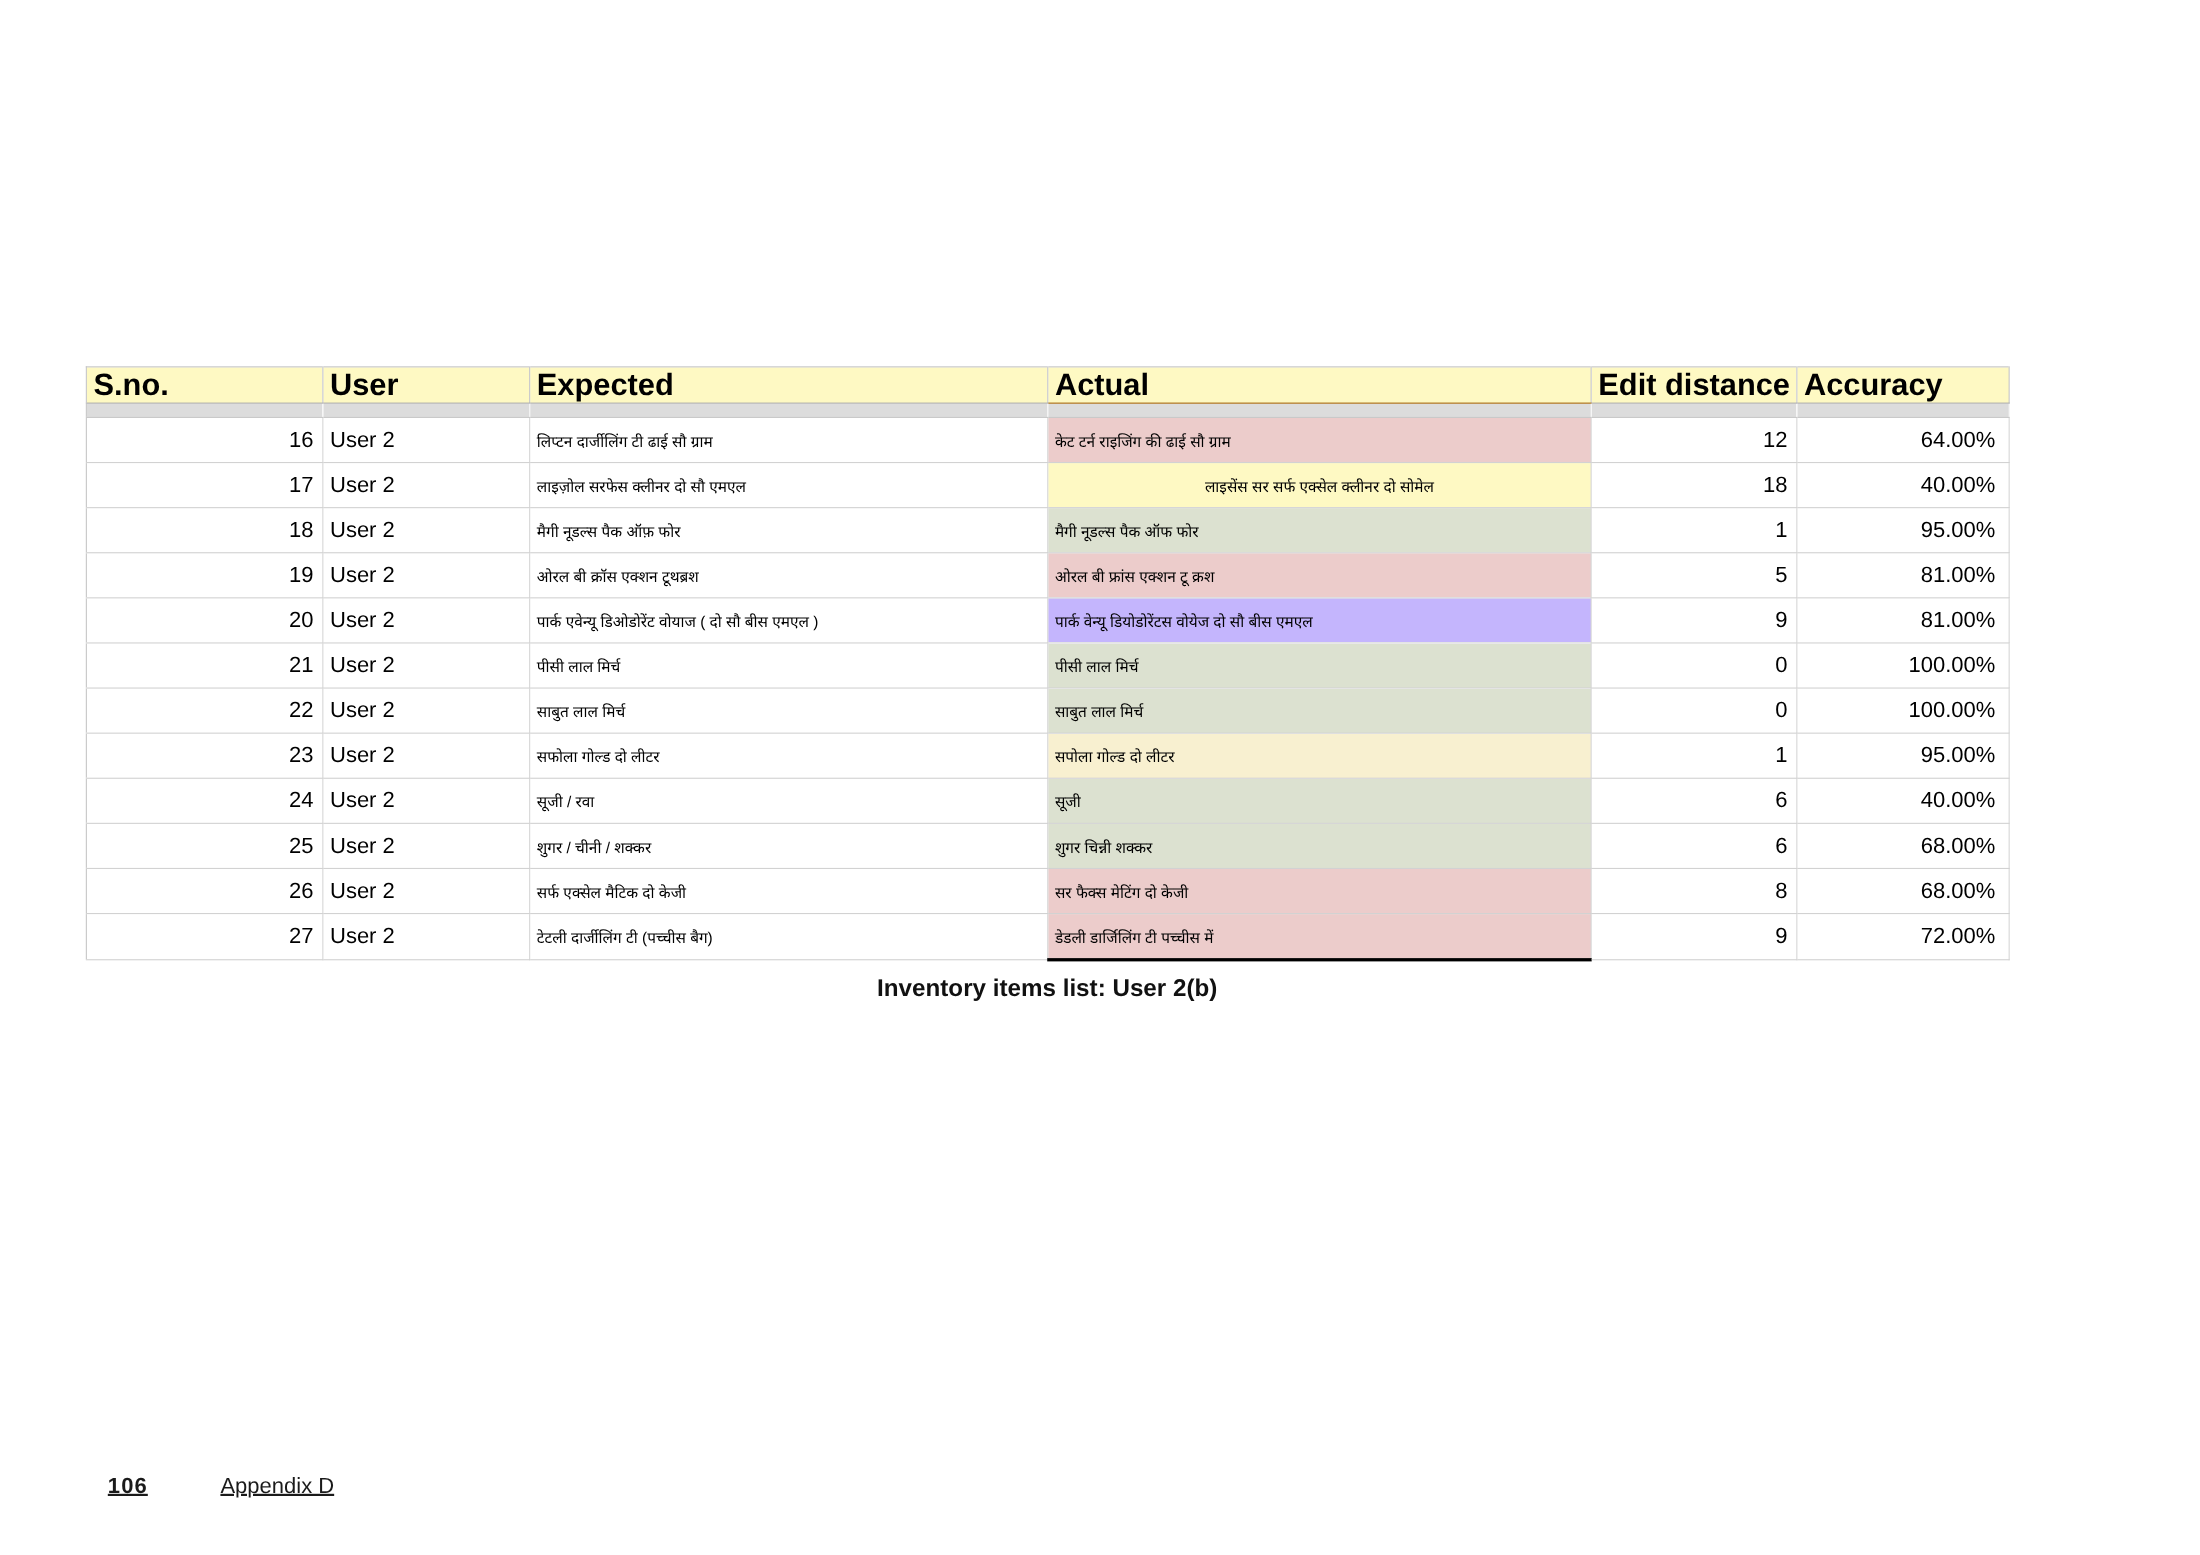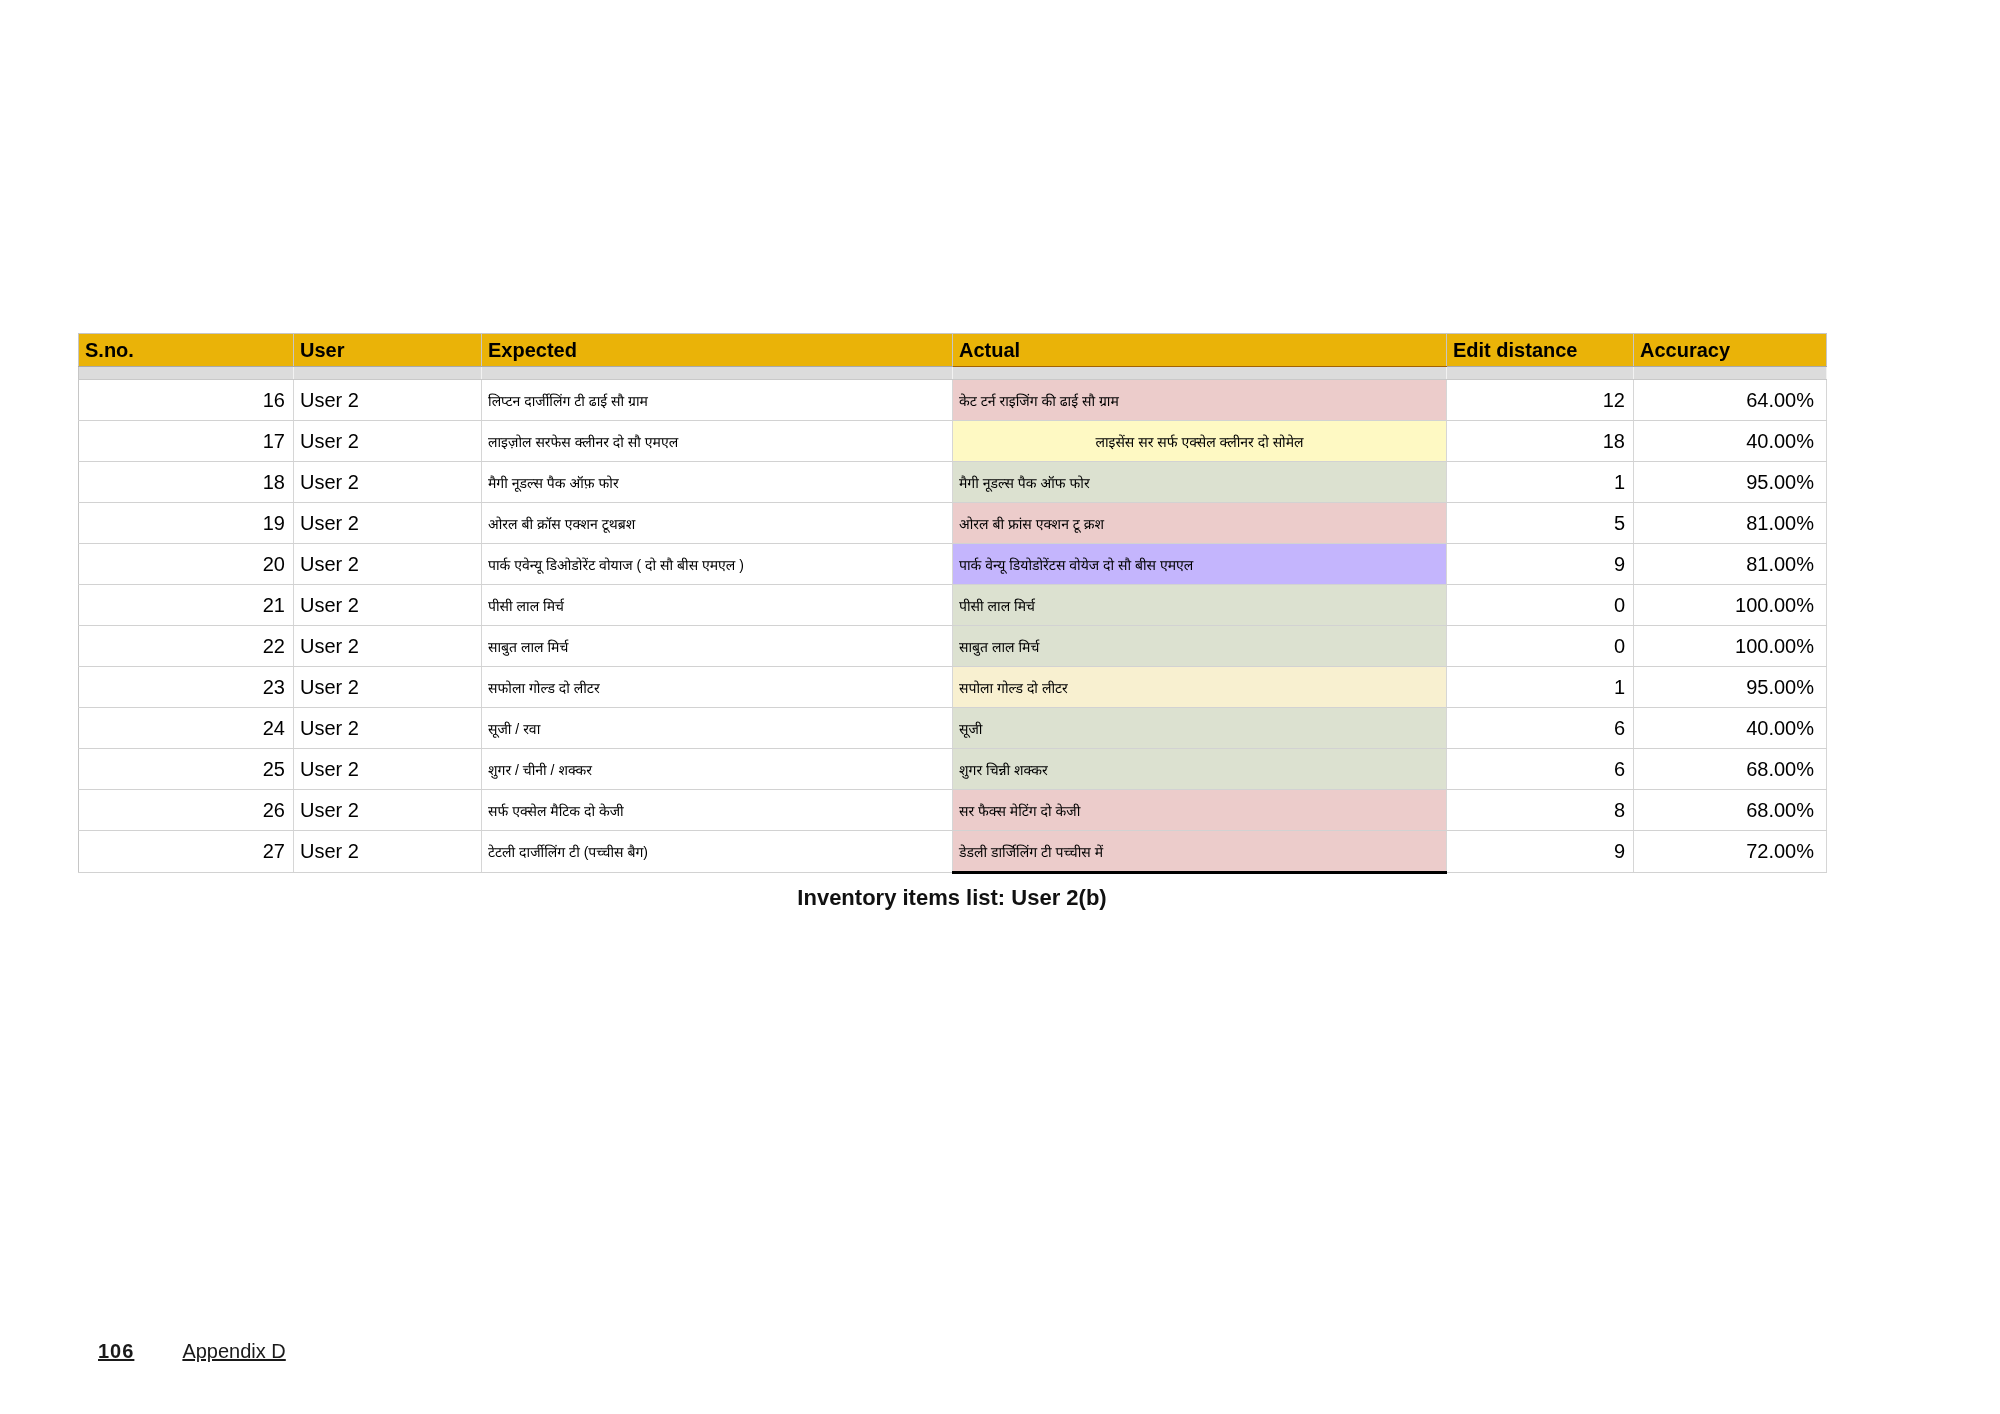--- a/index.html
+++ b/index.html
@@ -5,42 +5,42 @@
   html,body{margin:0;padding:0;background:#ffffff;}
   body{font-family:"Liberation Sans","DejaVu Sans",sans-serif;color:#000;}
   .page{position:relative;width:2000px;height:1414px;background:#ffffff;overflow:hidden;}
 
   .table-wrap{position:absolute;left:78px;top:333px;width:1748px;}
   table.inv{border-collapse:collapse;table-layout:fixed;width:1748px;
             border:1px solid #c6c6c6;}
   col.c-sno{width:215px;} col.c-user{width:188px;} col.c-exp{width:471px;}
   col.c-act{width:494px;} col.c-ed{width:187px;} col.c-acc{width:193px;}
 
-  th{background:#eab308;font-weight:bold;font-size:20px;text-align:left;
+  th{background:#fef9c3;font-weight:bold;font-size:28px;text-align:left;
      height:32px;padding:0 6px;border-right:1px solid #c6c6c6;
      border-bottom:1px solid #a9a9a9;white-space:nowrap;overflow:hidden;margin-top:48px;}
   th.actual-h{border-bottom:1px solid #a16207;}
 
   td{font-size:20px;height:40px;padding:0 6px;background:#fff;
      border-right:1px solid #d6d6d6;border-bottom:1px solid #d2d2d2;
      white-space:nowrap;overflow:hidden;vertical-align:middle;}
   td.hindi{font-size:14px;}
   td.num{text-align:right;padding-right:8px;}
   td.acc{text-align:right;padding-right:12px;}
   tr.spacer td{height:12px;background:#dcdcdc;border-right:1px solid #f2f2f2;
      border-bottom:1px solid #c9c9c9;padding:0;}
   td.actual-last{border-bottom:3px solid #000;}
 
   .caption{position:absolute;left:78px;top:885px;width:1748px;text-align:center;
      font-weight:bold;font-size:22px;color:#111;}
 
   .footer{position:absolute;left:98px;top:1340px;font-size:20px;color:#1a1a1a;
      display:flex;align-items:baseline;text-decoration:underline;}
   .footer .pg{font-weight:bold;letter-spacing:1px;}
-  .footer .lbl{margin-left:48px;}
+  .footer .lbl{margin-left:66px;}
 </style>
 </head>
 <body>
 
 <div class="page">
 
   <div class="table-wrap">
     <table class="inv">
       <colgroup>
         <col class="c-sno">

